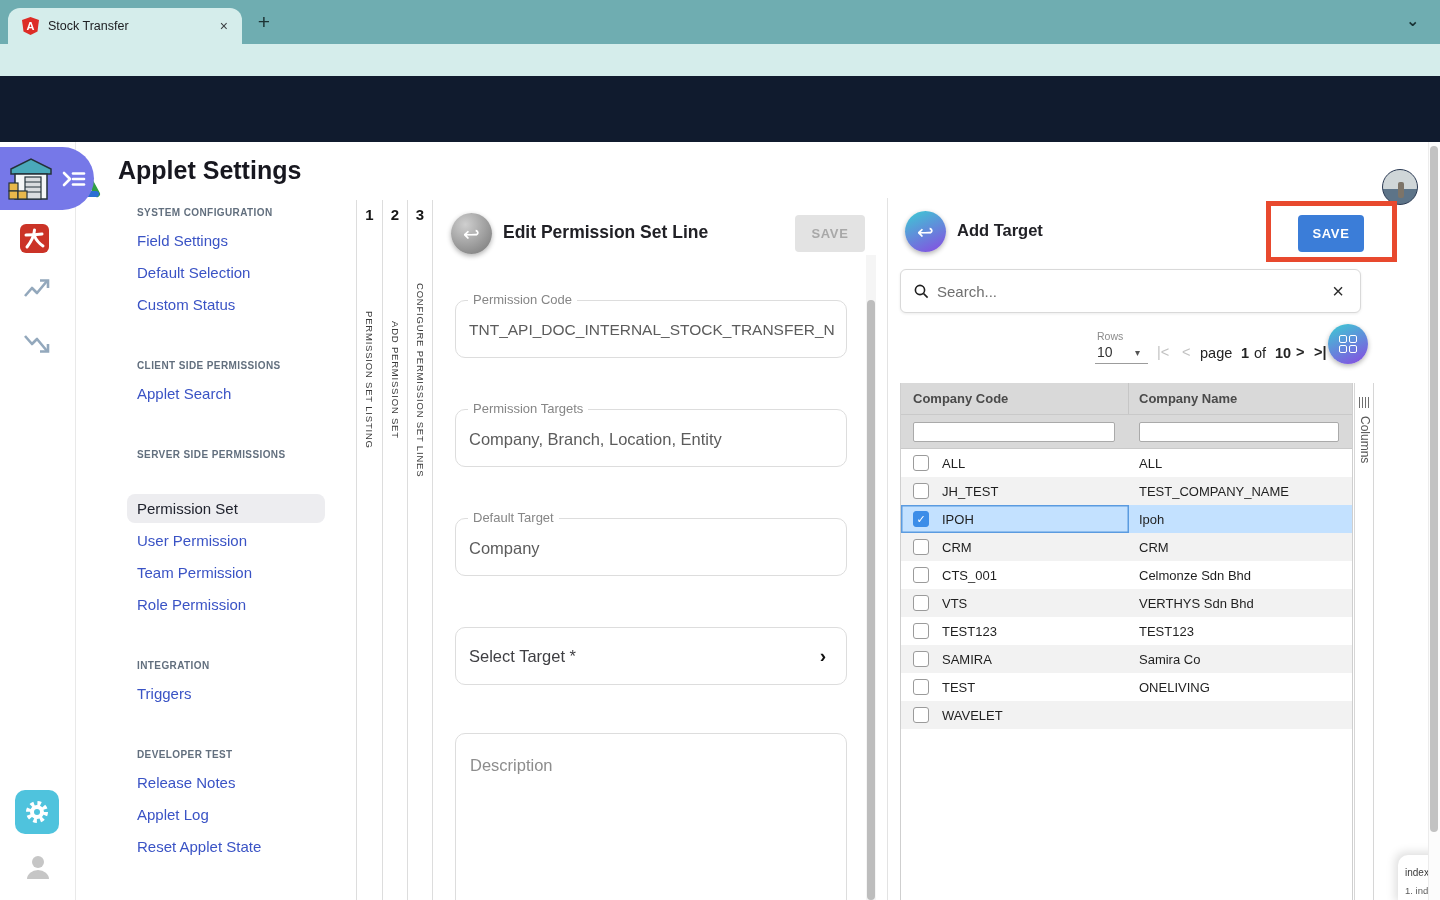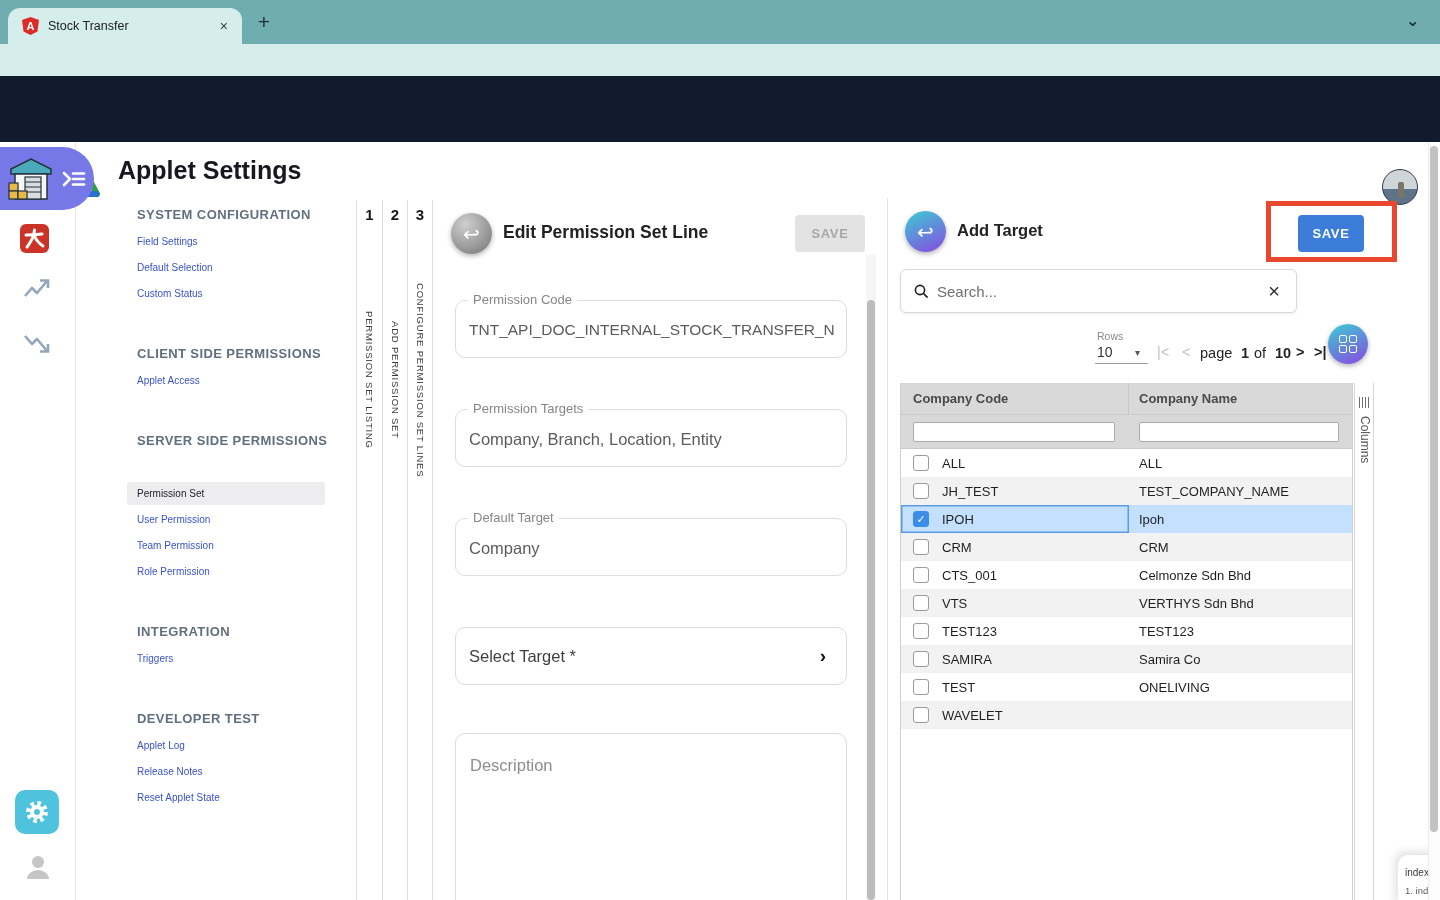--- a/index.html
+++ b/index.html
@@ -38,24 +38,24 @@
   .indent-ico { margin-left:4px; }
   .red-icon { position:absolute; left:20px; top:224px; width:29px; height:29px; background:#cb3327; border-radius:6px; }
   .trend { position:absolute; left:22px; }
   .gear-btn { position:absolute; left:15px; top:790px; width:44px; height:44px; background:#4fc3dd; border-radius:10px; display:flex; align-items:center; justify-content:center; }
   .person-ico { position:absolute; left:25px; top:853px; }
 
   
   .page-title { position:absolute; left:118px; top:156px; font-size:25px; font-weight:600; color:#17171f; }
 
   .nav { position:absolute; left:137px; top:207px; width:205px; }
-  .nav-head { font-size:13px; font-weight:bold; color:#626f7e; letter-spacing:.4px; margin:41px 0 8px; }
+  .nav-head { font-size:10px; font-weight:bold; color:#626f7e; letter-spacing:.4px; margin:41px 0 8px; }
   .nav-section:first-child .nav-head { margin-top:0; }
-  .nav-item { font-size:10px; color:#3a53c5; padding:6px 0; margin:3px 0; }
-  .nav-item.active { background:#ededf0; color:#20232e; border-radius:3px; padding:6px 10px; margin-left:-10px; width:198px;margin-top:34px; }
+  .nav-item { font-size:15px; color:#3a53c5; padding:6px 0; margin:3px 0; }
+  .nav-item.active { background:#ededf0; color:#20232e; border-radius:8px; padding:6px 10px; margin-left:-10px; width:198px;margin-top:34px; }
 
   
   .stepcol { position:absolute; top:200px; height:700px; border-left:1px solid #ddd; text-align:center; }
   .stepcol.last { border-right:1px solid #ddd; }
   .step-num { font-size:15px; font-weight:bold; color:#171717; margin-top:6px; }
   .step-label { writing-mode:vertical-rl; font-size:9.5px; color:#3a3a3a; letter-spacing:.8px; margin-top:7px; height:300px; display:inline-block; }
 
   
   .back-circle { position:absolute; width:41px; height:41px; border-radius:50%; color:#fff; font-size:20px; display:flex; align-items:center; justify-content:center; box-shadow:0 2px 5px rgba(0,0,0,.3); }
   .back-gray { left:451px; top:213px; background:radial-gradient(circle at 35% 28%, #cfcfcf, #8b8b8b 75%); }
@@ -73,21 +73,21 @@
   .select-row .slabel { position:absolute; left:13px; top:50%; transform:translateY(-50%); font-size:16.5px; color:#3f3f43; }
   .select-row .chev { position:absolute; right:20px; top:50%; transform:translateY(-52%); font-size:19px; font-weight:bold; color:#111; }
   .desc-box { position:absolute; left:455px; top:733px; width:392px; height:190px; border:1px solid #ddd; border-radius:10px; }
   .desc-box .dph { position:absolute; left:14px; top:22px; font-size:16.5px; color:#8d8d8d; }
 
   .mid-track { position:absolute; left:866px; top:255px; width:10px; height:645px; background:#f5f5f5; }
   .mid-thumb { position:absolute; left:867px; top:300px; width:8px; height:600px; background:#bdbdbd; border-radius:4px; }
   .panel-divider { position:absolute; left:887px; top:198px; width:1px; height:702px; background:#e3e3e3; }
 
   
-  .searchbox { position:absolute; left:900px; top:269px; width:397px; height:44px; border:1px solid #d9d9d9; border-radius:6px; box-shadow:0 1px 3px rgba(0,0,0,.08); display:flex; align-items:center; padding:0 16px 0 13px; background:#fff; }
+  .searchbox { position:absolute; left:900px; top:269px; width:461px; height:44px; border:1px solid #d9d9d9; border-radius:6px; box-shadow:0 1px 3px rgba(0,0,0,.08); display:flex; align-items:center; padding:0 16px 0 13px; background:#fff; }
   .searchbox input { border:none; outline:none; flex:1; font-size:15px; color:#333; margin-left:8px; font-family:inherit; }
   .searchbox input::placeholder { color:#6f6f6f; }
   .search-clear { font-size:20px; color:#2c2c2c; }
 
   .pag { position:absolute; font-size:14.5px; color:#242424; }
   .pag.dim { color:#c2c2c2; }
   .pag.b { font-weight:bold; }
   .rows-label { position:absolute; left:1097px; top:330px; font-size:10.5px; color:#8b8b8b; }
   .rows-value { position:absolute; left:1097px; top:344px; font-size:14px; color:#333; }
   .rows-line { position:absolute; left:1095px; top:363px; width:53px; height:1px; background:#9c9c9c; }
@@ -227,37 +227,37 @@
 <div class="page-title">Applet Settings</div>
 <div class="nav">
     <div class="nav-section">
       <div class="nav-head">SYSTEM CONFIGURATION</div>
       <div class="nav-item">Field Settings</div>
       <div class="nav-item">Default Selection</div>
       <div class="nav-item">Custom Status</div>
     </div>
     <div class="nav-section">
       <div class="nav-head">CLIENT SIDE PERMISSIONS</div>
-      <div class="nav-item">Applet Access</div>
+      <div class="nav-item">Applet Search</div>
     </div>
     <div class="nav-section">
       <div class="nav-head">SERVER SIDE PERMISSIONS</div>
       <div class="nav-item active">Permission Set</div>
       <div class="nav-item">User Permission</div>
       <div class="nav-item">Team Permission</div>
       <div class="nav-item">Role Permission</div>
     </div>
     <div class="nav-section">
       <div class="nav-head">INTEGRATION</div>
       <div class="nav-item">Triggers</div>
     </div>
     <div class="nav-section">
       <div class="nav-head">DEVELOPER TEST</div>
+      <div class="nav-item">Release Notes</div>
       <div class="nav-item">Applet Log</div>
-      <div class="nav-item">Release Notes</div>
       <div class="nav-item">Reset Applet State</div>
     </div>
   </div>
 
 <div class="stepcol" style="left:356px;width:26px;">
   <div class="step-num">1</div>
   <span class="step-label">PERMISSION SET LISTING</span>
 </div>
 <div class="stepcol" style="left:382px;width:25px;">
   <div class="step-num">2</div>

